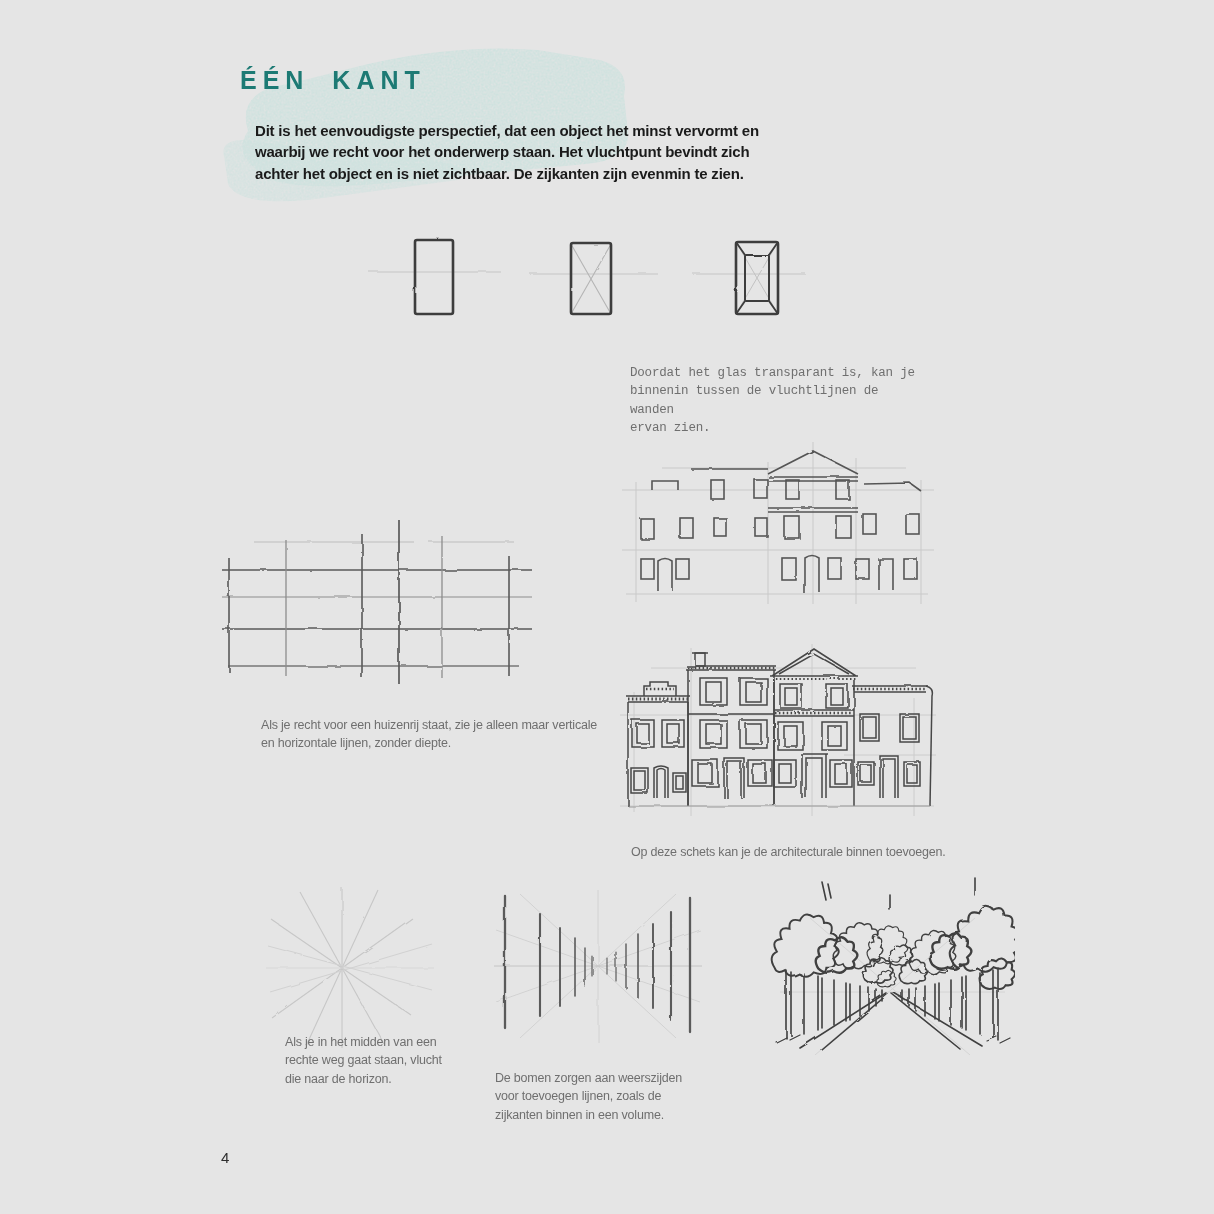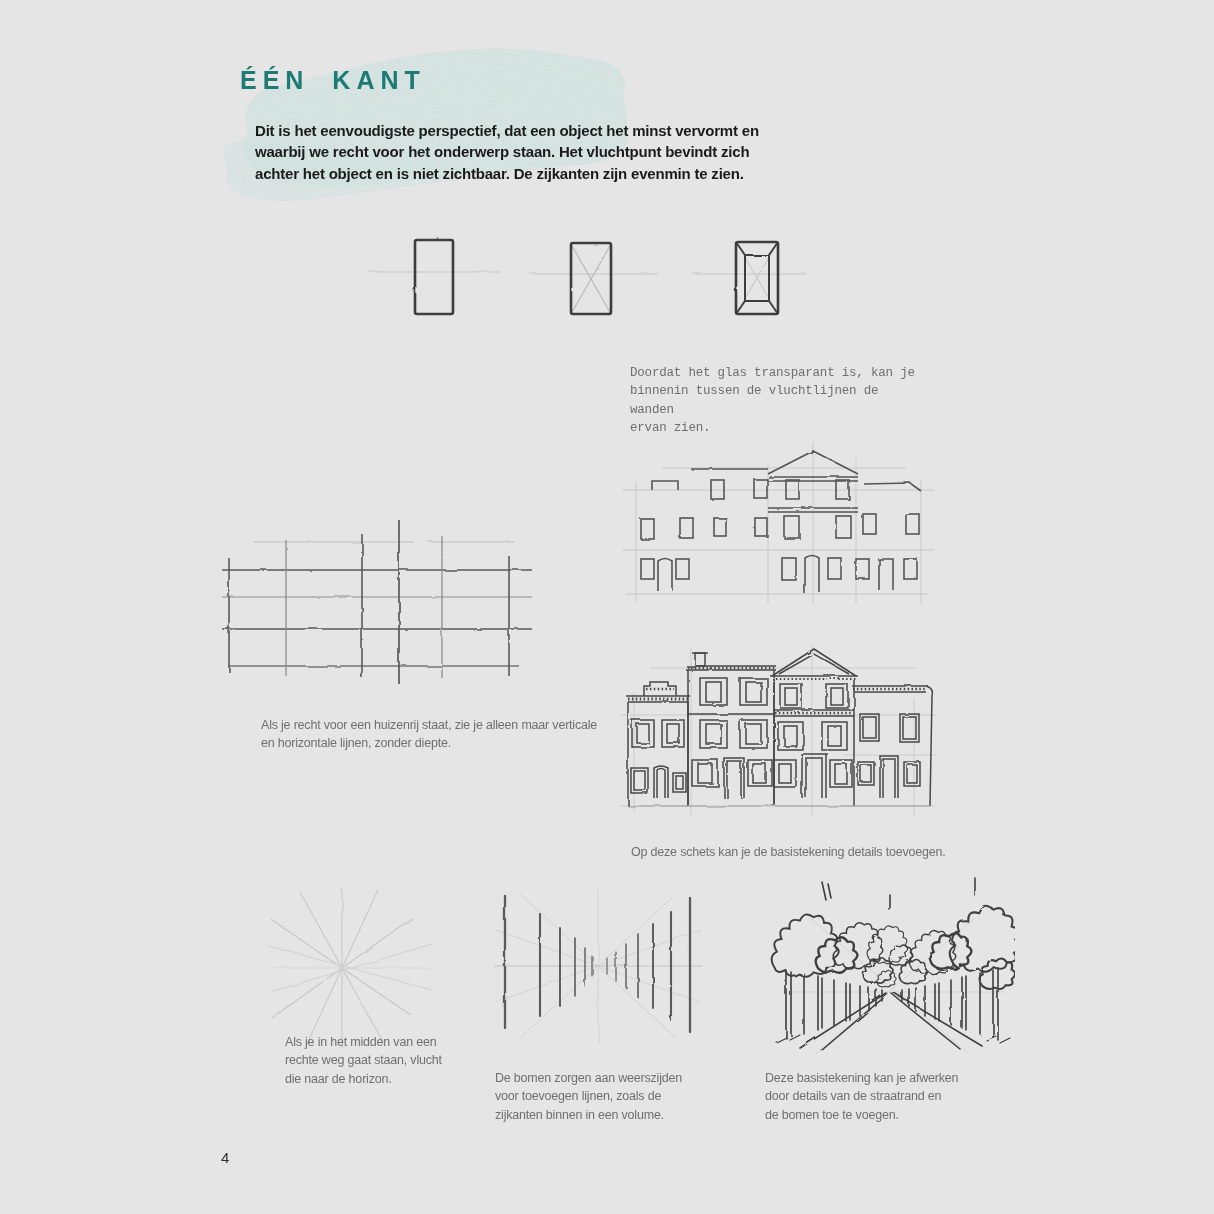--- a/index.html
+++ b/index.html
@@ -231,21 +231,21 @@
         <rect x="242" y="122" width="16" height="23"></rect>
           <rect x="245" y="125" width="10" height="17"></rect>
         <path d="M264 158 V116 H282 V158 M267 158 V119 H279 V158"></path>
         <rect x="288" y="122" width="16" height="24"></rect>
           <rect x="291" y="125" width="10" height="18"></rect>
         <path d="M12 166 H314" stroke="#9a9a9a" stroke-width="1"></path>
       </g>
     </svg>
   </div>
 
-  <p class="caption cap-houses">Op deze schets kan je de basistekening details toevoegen.</p>
+  <p class="caption cap-houses">Op deze schets kan je de architecturale binnen toevoegen.</p>
 
   <div class="fig" style="left:266px;top:882px">
     <svg width="172" height="166" viewBox="0 0 172 166">
       <g stroke="#c7c7c7" stroke-width="1.1" fill="none" filter="url(#rough)">
         <path d="M76 6 V166"></path>
         <path d="M34 10 L118 162"></path>
         <path d="M112 8 L40 164"></path>
         <path d="M6 38 L146 134"></path>
         <path d="M146 36 L6 136"></path>
         <path d="M0 86 H168" stroke="#d8d8d8"></path>
@@ -343,19 +343,16 @@
       </g>
     </svg>
   </div>
 
   <p class="caption cap-road-1">Als je in het midden van een
 rechte weg gaat staan, vlucht
 die naar de horizon.</p>
   <p class="caption cap-road-2">De bomen zorgen aan weerszijden
 voor toevoegen lijnen, zoals de
 zijkanten binnen in een volume.</p>
-  <p class="caption cap-road-3">Deze basistekening kan je afwerken
-door details van de straatrand en
-de bomen toe te voegen.</p>
 
   <div class="page-number">4</div>
 
 </div>
 
 </body></html>

